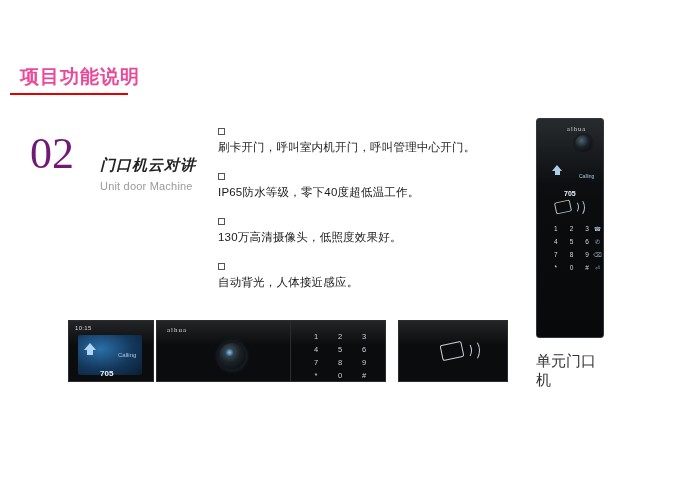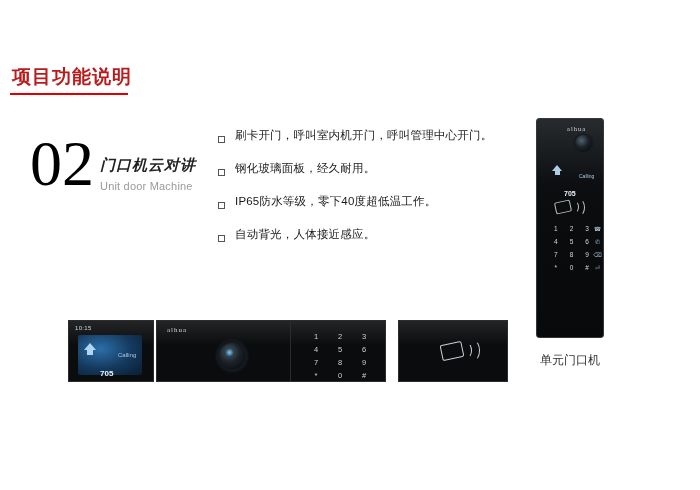--- a/index.html
+++ b/index.html
@@ -11,25 +11,25 @@
     height: 490px;
     background: #ffffff;
     font-family: "Liberation Sans", sans-serif;
     position: relative;
     overflow: hidden;
   }
 
   
   .page-title {
     position: absolute;
-    left: 12px;
+    left: 20px;
     top: 64px;
     font-size: 19px;
     font-weight: bold;
-    color: #b91c1c;
+    color: #ec4899;
     letter-spacing: 1px;
   }
   .title-rule {
     position: absolute;
     left: 10px;
     top: 93px;
     width: 118px;
     height: 2px;
     background: #e00000;
   }
@@ -39,22 +39,22 @@
     position: absolute;
     left: 30px;
     top: 140px;
     width: 190px;
     height: 70px;
   }
   .big-number {
     position: absolute;
     left: 0;
     top: -8px;
-    font-size: 64px;
-    color: #000000;
+    font-size: 44px;
+    color: #701a75;
     font-family: "Liberation Serif", serif;
     font-weight: normal;
     line-height: 1;
   }
   .head-cn {
     position: absolute;
     left: 70px;
     top: 16px;
     font-size: 15px;
     color: #222222;
@@ -73,22 +73,23 @@
 
   
   .bullets {
     position: absolute;
     left: 218px;
     top: 125px;
     width: 290px;
   }
   .bullet-row {
     display: flex;
-    align-items: flex-end;
+    align-items: flex-start;
     margin-bottom: 13px;
+    flex-direction: column;
   }
   .bullet-mark {
     width: 12px;
     min-width: 12px;
     margin-top: 3px;
     margin-right: 5px;
     font-size: 9px;
     color: #333;
     line-height: 1;
   }
@@ -298,22 +299,21 @@
   .u-gloss {
     position: absolute; left: 0; top: 0;
     width: 100%; height: 30%;
     background: linear-gradient(180deg, rgba(255,255,255,0.09), rgba(255,255,255,0));
   }
   .device-caption {
     position: absolute;
     left: 536px;
     top: 352px;
     width: 68px;
-    text-align: center;
-    font-size: 12px;
+    font-size: 15px;
     color: #333;
   }
 </style>
 </head>
 <body>
 
 <div class="page-title">项目功能说明</div>
 <div class="title-rule"></div>
 
 <div class="num-block">
@@ -322,25 +322,25 @@
   <div class="head-en">Unit door Machine</div>
 </div>
 
 <div class="bullets">
   <div class="bullet-row">
     <div class="bullet-mark"><span></span></div>
     <div class="bullet-text">刷卡开门，呼叫室内机开门，呼叫管理中心开门。</div>
   </div>
   <div class="bullet-row">
     <div class="bullet-mark"><span></span></div>
-    <div class="bullet-text">钢化玻璃面板，经久耐用。</div>
+    <div class="bullet-text">IP65防水等级，零下40度超低温工作。</div>
   </div>
   <div class="bullet-row">
     <div class="bullet-mark"><span></span></div>
-    <div class="bullet-text">IP65防水等级，零下40度超低温工作。</div>
+    <div class="bullet-text">130万高清摄像头，低照度效果好。</div>
   </div>
   <div class="bullet-row">
     <div class="bullet-mark"><span></span></div>
     <div class="bullet-text">自动背光，人体接近感应。</div>
   </div>
 </div>
 
 <div class="panel" id="panel-screen">
   <div class="panel-gloss"></div>
   <div class="dev-time">10:15</div>

